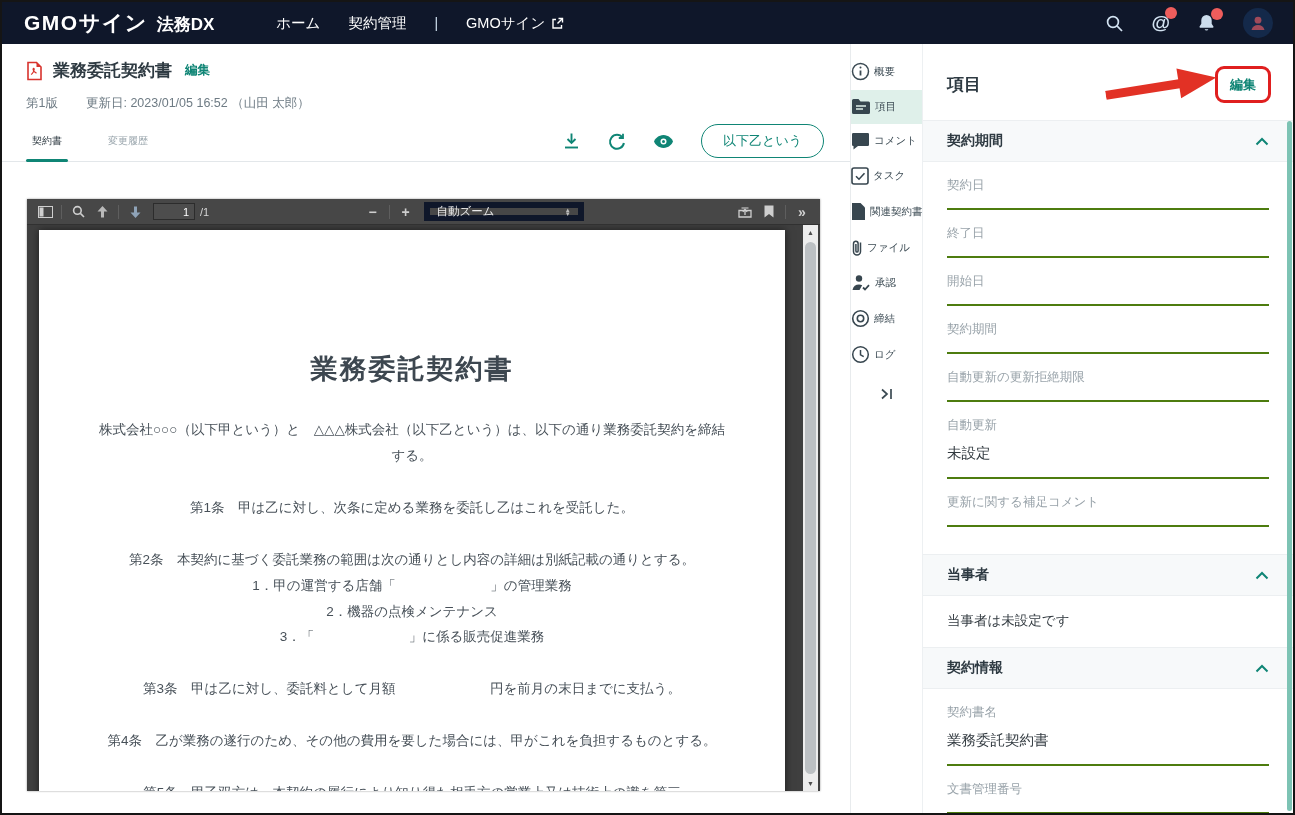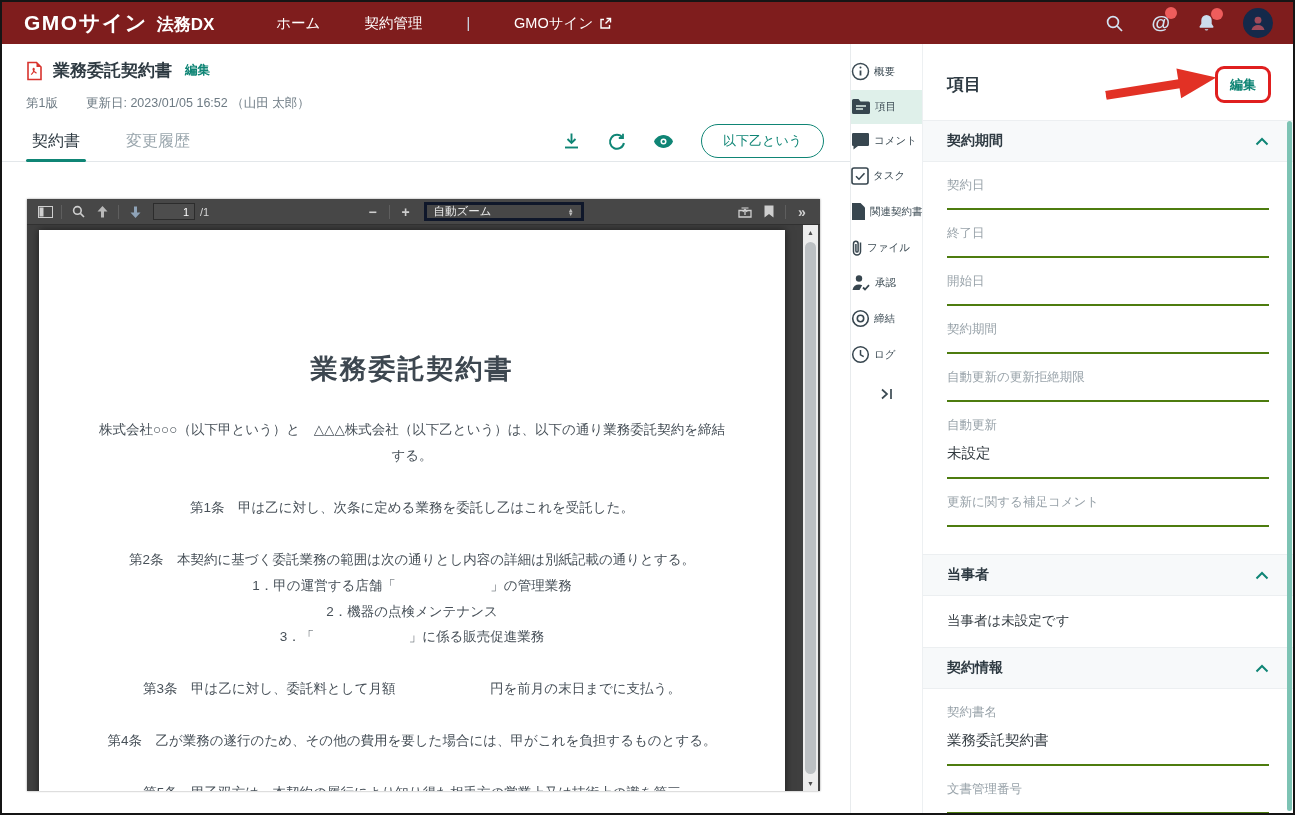--- a/index.html
+++ b/index.html
@@ -1,58 +1,58 @@
 <!DOCTYPE html>
 <html><head>
 <meta charset="utf-8">
 <style>
   * { box-sizing: border-box; margin: 0; padding: 0; }
   html,body { width:1295px; height:815px; }
   body { font-family:"Liberation Sans","DejaVu Sans",sans-serif; }
   .frame { position:relative; width:1295px; height:815px; border:2px solid #151515; background:#fff; overflow:hidden; }
 
   
-  .nav { position:absolute; top:0; left:0; right:0; height:42px; background:#7f1d1d; display:flex; align-items:center; padding:0 20px 0 22px; color:#fff; }
+  .nav { position:absolute; top:0; left:0; right:0; height:42px; background:#0f172a; display:flex; align-items:center; padding:0 20px 0 22px; color:#fff; }
   .logo { display:flex; align-items:baseline; cursor:pointer; }
   .logo-main { font-size:21px; font-weight:800; letter-spacing:1.5px; }
   .logo-sub { font-size:17px; font-weight:700; margin-left:9px; }
-  .nav-links { display:flex; align-items:center; gap:44px; margin-left:62px; font-size:14.5px; }
+  .nav-links { display:flex; align-items:center; gap:28px; margin-left:62px; font-size:14.5px; }
   .nav-link { color:#fff; text-decoration:none; display:flex; align-items:center; gap:6px; cursor:pointer; }
   .nav-sep { color:#cfe0ef; font-size:14px; }
   .nav-right { margin-left:auto; display:flex; align-items:center; gap:27px; }
   .icon-btn { position:relative; display:flex; align-items:center; cursor:pointer; color:#d3e3f2; }
   .at-glyph { font-size:19px; font-weight:700; color:#d3e3f2; }
   .badge { position:absolute; top:-5px; right:-7px; width:12px; height:12px; border-radius:50%; background:#ef5d5c; }
   .avatar { width:30px; height:30px; border-radius:50%; background:#14294a; display:flex; align-items:center; justify-content:center; cursor:pointer; }
 
   
   .main { position:absolute; left:0; top:42px; width:848px; bottom:0; background:#fff; }
   .doc-header { padding:15px 24px 0; }
   .title-row { display:flex; align-items:center; gap:10px; }
   .doc-title-h { font-size:17px; font-weight:700; color:#2e3a42; }
   .edit-link { color:#0f8575; font-size:12.5px; font-weight:700; text-decoration:none; margin-left:3px; cursor:pointer; }
   .meta-row { margin-top:13px; font-size:12.5px; color:#6e7b84; display:flex; gap:28px; }
 
   .tabs-row { position:absolute; left:0; right:0; top:77px; height:41px; display:flex; align-items:center; padding:0 26px 0 24px; border-bottom:1px solid #e3e7ea; }
-  .tab { position:relative; height:100%; display:flex; align-items:center; padding:0 6px; margin-right:34px; font-size:16px; color:#9aa6ad; cursor:pointer; }
+  .tab { position:relative; height:100%; display:flex; align-items:center; padding:0 6px; margin-right:34px; font-size:10px; color:#9aa6ad; cursor:pointer; }
   .tab.active { color:#2e3a42; }
   .tab.active::after { content:""; position:absolute; left:0; right:0; bottom:-1px; height:3px; border-radius:2px; background:#0f8575; }
   .actions { margin-left:auto; display:flex; align-items:center; gap:27px; }
   .action-icon { color:#0f8575; display:flex; align-items:center; cursor:pointer; }
   .upload-btn { border:1px solid #0f8575; color:#0f8575; background:#fff; border-radius:17px; padding:7px 21px; font-size:13px; cursor:pointer; font-family:inherit; }
 
   
   .viewer { position:absolute; left:25px; top:155px; width:793px; height:592px; background:#3f3f3f; box-shadow:0 0 2px rgba(0,0,0,.4); }
   .pdf-toolbar { height:26px; background:#474747; border-bottom:1px solid #313131; display:flex; align-items:center; padding:0 6px; color:#d6d6d6; }
   .tb-btn { min-width:24px; height:22px; display:flex; align-items:center; justify-content:center; cursor:pointer; color:#cecece; }
   .tb-sep { width:1px; height:14px; background:#5e5e5e; margin:0 4px; }
   .tb-flex { flex:1; }
   .page-input { width:42px; height:17px; background:#4d4d4d; border:1px solid #2c2c2c; color:#fff; font-size:11px; text-align:right; padding:0 5px; margin-left:6px; }
   .page-total { font-size:11px; margin:0 8px 0 5px; color:#d6d6d6; }
-  .zoom-select { display:flex; align-items:center; justify-content:space-between; width:160px; height:19px; border:3px solid #0f172a; background:#474747; color:#ededed; font-size:11.5px; padding:0 7px; margin:0 6px; cursor:pointer; }
+  .zoom-select { display:flex; align-items:center; justify-content:space-between; width:160px; height:19px; border:6px solid #0f172a; background:#474747; color:#ededed; font-size:11.5px; padding:0 7px; margin:0 6px; cursor:pointer; }
   .sel-arrows { display:flex; flex-direction:column; line-height:4px; font-size:6px; color:#bdbdbd; }
   .tb-text { font-size:14px; font-weight:700; color:#cecece; }
 
   .pdf-body { position:absolute; top:26px; left:0; right:0; bottom:0; overflow:hidden; }
   .pdf-page { position:absolute; left:12px; top:5px; width:746px; height:720px; background:#fff; box-shadow:0 0 8px rgba(0,0,0,.55); }
   .doc-content { padding:121px 58px 0; color:#475058; }
   .pdf-doc-title { text-align:center; font-size:27px; font-weight:700; color:#3d4750; letter-spacing:2px; margin-bottom:30px; }
   .doc-p { font-size:13.5px; line-height:1.92; margin-bottom:26px;text-align:center; }
   .doc-p.tight { margin-bottom:0; }
   .doc-p.after-list { margin-bottom:26px; }

